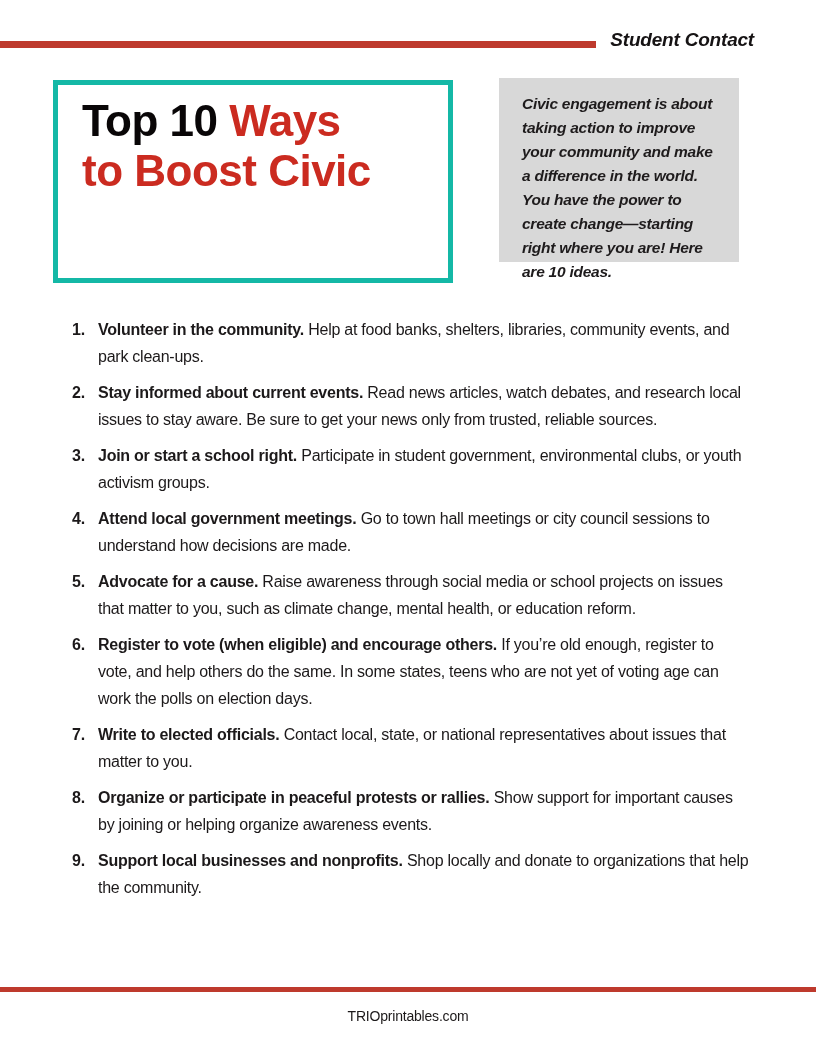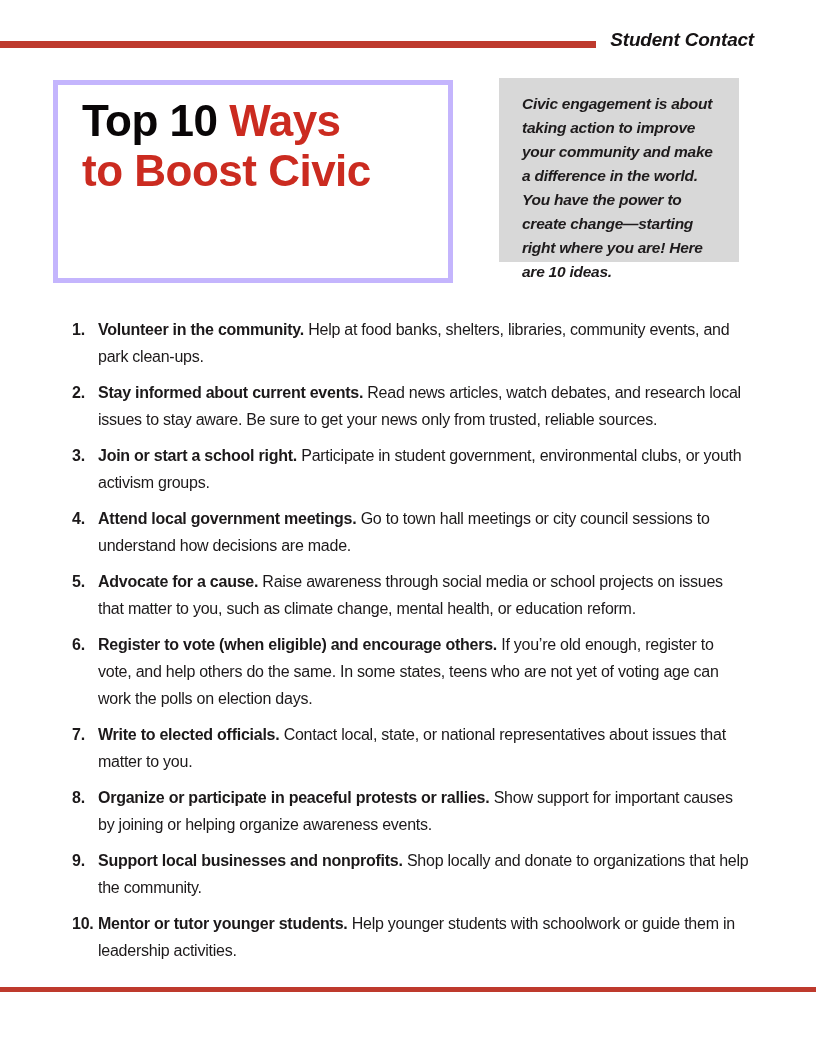--- a/index.html
+++ b/index.html
@@ -29,21 +29,21 @@
     font-style: italic;
     color: #161314;
     letter-spacing: -0.2px;
   }
 
   
   .title-box {
     position: absolute;
     left: 53px; top: 80px;
     width: 400px; height: 203px;
-    border: 5px solid #c4b5fd;
+    border: 5px solid #14b8a6;
     box-sizing: border-box;
     background: #ffffff;
     padding: 11px 12px 0 24px;
   }
   .title-line {
     font-size: 44px;
     font-weight: bold;
     line-height: 50px;
     letter-spacing: -0.5px;
     color: #cb2b20;
@@ -160,21 +160,18 @@
       <span class="tip-body"><span class="tip-lead">Write to elected officials.</span> <span>Contact local, state, or national representatives about issues that matter to you.</span></span>
     </li>
     <li class="tip">
       <span class="tip-num">8.</span>
       <span class="tip-body"><span class="tip-lead">Organize or participate in peaceful protests or rallies.</span> <span>Show support for important causes by joining or helping organize awareness events.</span></span>
     </li>
     <li class="tip">
       <span class="tip-num">9.</span>
       <span class="tip-body"><span class="tip-lead">Support local businesses and nonprofits.</span> <span>Shop locally and donate to organizations that help the community.</span></span>
     </li>
-    <li class="tip">
-      <span class="tip-num">10.</span>
-      <span class="tip-body"><span class="tip-lead">Mentor or tutor younger students.</span> <span>Help younger students with schoolwork or guide them in leadership activities.</span></span>
-    </li>
   </ol>
 
   <div class="footer-rule"></div>
+  <div class="footer-site">TRIOprintables.com</div>
 
 </div>
 
 </body></html>

